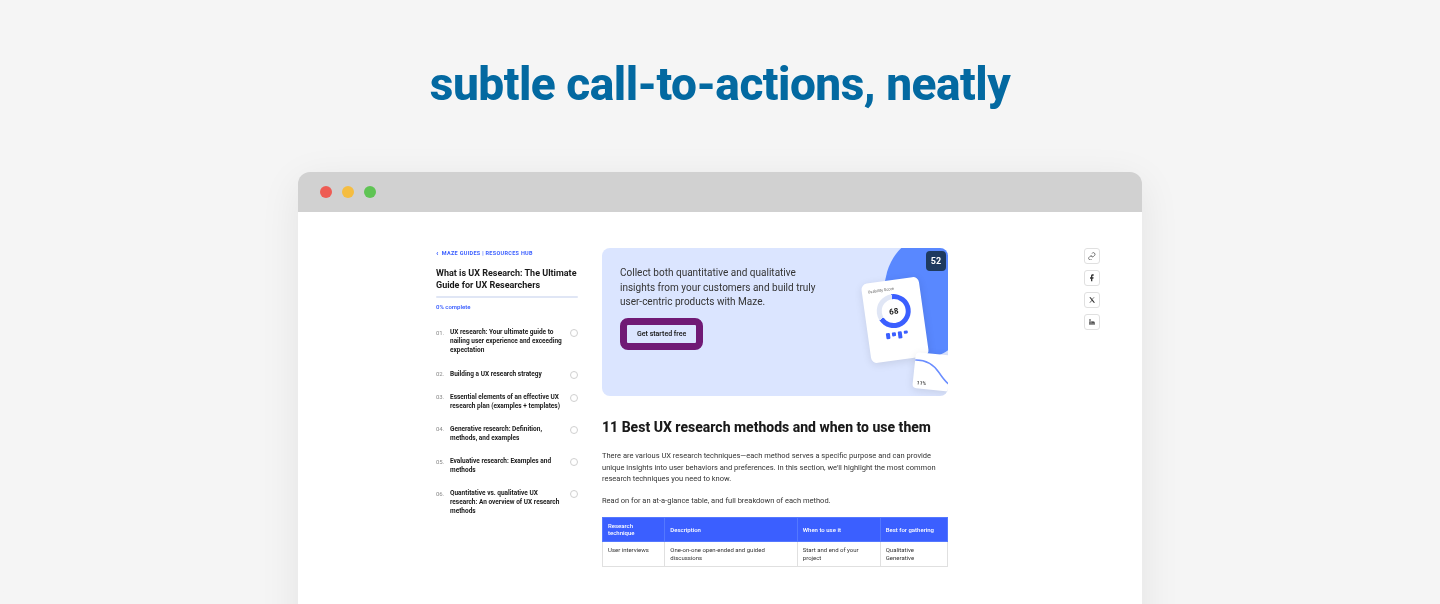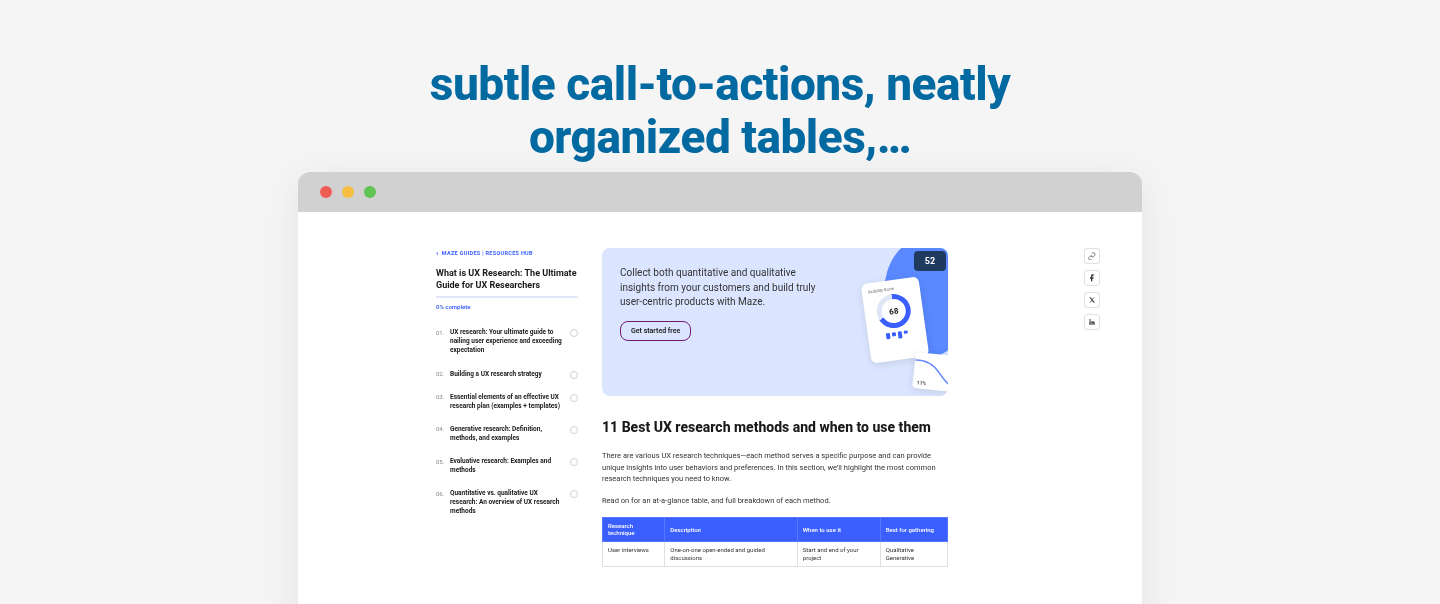--- a/index.html
+++ b/index.html
@@ -20,24 +20,24 @@
 .progress-bar{height:2px;background:#e0e6f5;border-radius:2px;margin-bottom:5px}
 .progress-text{font-size:6px;color:#3b5fff;font-weight:600;margin-bottom:18px}
 .toc-item{display:flex;align-items:flex-start;margin-bottom:14px;position:relative}
 .toc-num{font-size:6px;color:#888;width:14px;flex-shrink:0;padding-top:0.5px}
 .toc-text{font-size:6.5px;font-weight:700;color:#1a1a1a;line-height:1.4;flex:1;padding-right:12px}
 .toc-circle{width:8px;height:8px;border:1px solid #d0d0d0;border-radius:50%;position:absolute;right:0;top:1px}
 .main{flex:1;max-width:346px}
 .cta-card{background:#dbe5ff;border-radius:8px;padding:18px 18px 20px;position:relative;overflow:hidden;margin-bottom:22px;height:148px}
 .cta-title{font-size:10px;font-weight:700;color:#1a1a1a;line-height:1.3;margin-bottom:6px;max-width:170px}
 .cta-desc{font-size:10px;color:#333;line-height:1.45;margin-bottom:8px;max-width:210px}
-.cta-btn{display:inline-block;font-size:7px;font-weight:600;color:#1a1a1a;border:1px solid #701a75;border-radius:8px;padding:5px 10px;background:transparent}
+.cta-btn{display:inline-block;font-size:7px;font-weight:600;color:#1a1a1a;border:7px solid #701a75;border-radius:8px;padding:5px 10px;background:transparent}
 .cta-graphic{position:absolute;right:-6px;top:0;width:130px;height:148px}
 .blob{position:absolute;right:-20px;top:-10px;width:90px;height:120px;background:#4a7dff;border-radius:50% 40% 60% 50%;opacity:0.9}
-.card1{position:absolute;right:8px;top:3px;width:32px;height:20px;background:#1e3a5f;border-radius:4px;color:#fff;font-size:9px;font-weight:700;display:flex;align-items:center;justify-content:center;z-index:3}
+.card1{position:absolute;right:8px;top:3px;width:20px;height:20px;background:#1e3a5f;border-radius:4px;color:#fff;font-size:9px;font-weight:700;display:flex;align-items:center;justify-content:center;z-index:3}
 .card2{position:absolute;right:30px;top:32px;width:58px;height:80px;background:#fff;border-radius:6px;z-index:2;padding:6px;box-shadow:0 2px 8px rgba(0,0,0,0.1);transform:rotate(-8deg)}
 .card2-label{font-size:4px;color:#666;margin-bottom:3px}
 .donut{width:34px;height:34px;border-radius:50%;background:conic-gradient(#3b5fff 0deg 245deg,#e0e6f5 245deg 360deg);margin:2px auto;position:relative}
 .donut::after{content:attr(data-val);position:absolute;top:5px;left:5px;width:24px;height:24px;background:#fff;border-radius:50%;display:flex;align-items:center;justify-content:center;font-size:8px;font-weight:700;color:#1a1a1a}
 .mini-bars{display:flex;gap:2px;margin-top:4px;justify-content:center}
 .mini-bar{width:4px;height:6px;background:#3b5fff;border-radius:1px}
 .card3{position:absolute;right:0px;bottom:6px;width:40px;height:36px;background:#fff;border-radius:4px;z-index:2;box-shadow:0 2px 8px rgba(0,0,0,0.1);transform:rotate(6deg);overflow:hidden}
 .card3 svg{width:100%;height:100%}
 .card3-pct{position:absolute;bottom:3px;left:4px;font-size:5px;font-weight:600;color:#333}
 .article-title{font-size:14px;font-weight:800;color:#1a1a1a;line-height:1.3;margin-bottom:14px}
@@ -48,21 +48,20 @@
 .social{position:absolute;right:42px;top:36px;display:flex;flex-direction:column;gap:6px}
 .social-btn{width:16px;height:16px;border:1px solid #e0e0e0;border-radius:3px;display:flex;align-items:center;justify-content:center;background:#fff}
 .social-btn svg{width:8px;height:8px;fill:#333}
 </style>
 </head>
 <body>
 
 <div class="container">
   <div class="headline">
     <div>subtle call-to-actions, neatly</div>
-    <div>organized tables,…</div>
   </div>
 
   <div class="browser">
     <div class="browser-bar">
       <div class="dot dot-r"></div>
       <div class="dot dot-y"></div>
       <div class="dot dot-g"></div>
     </div>
     <div class="browser-content">
 

